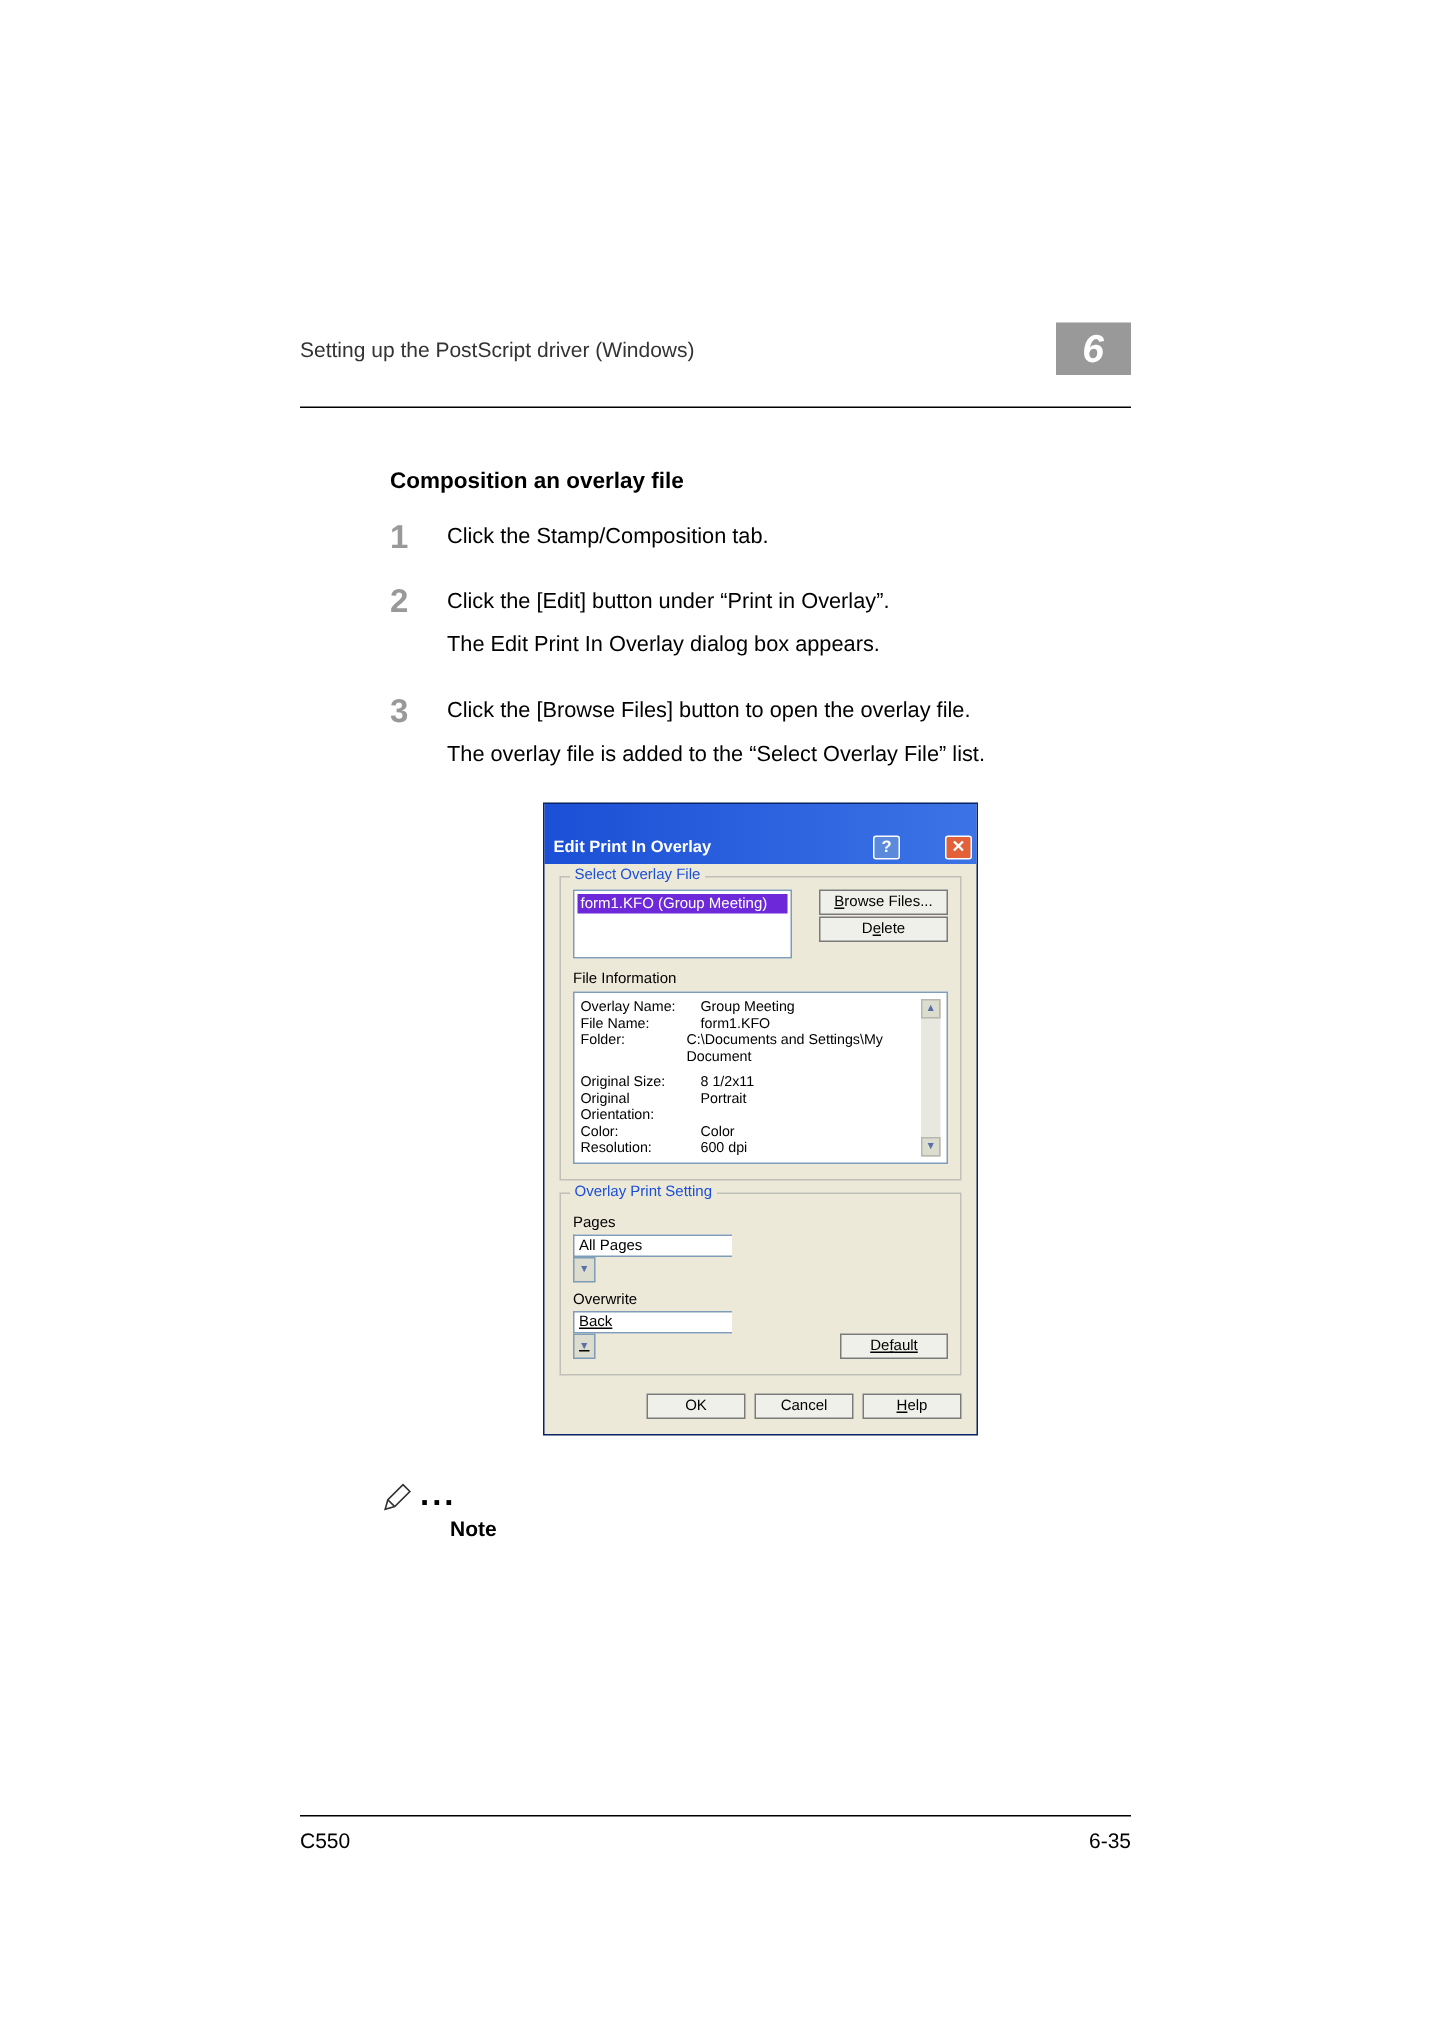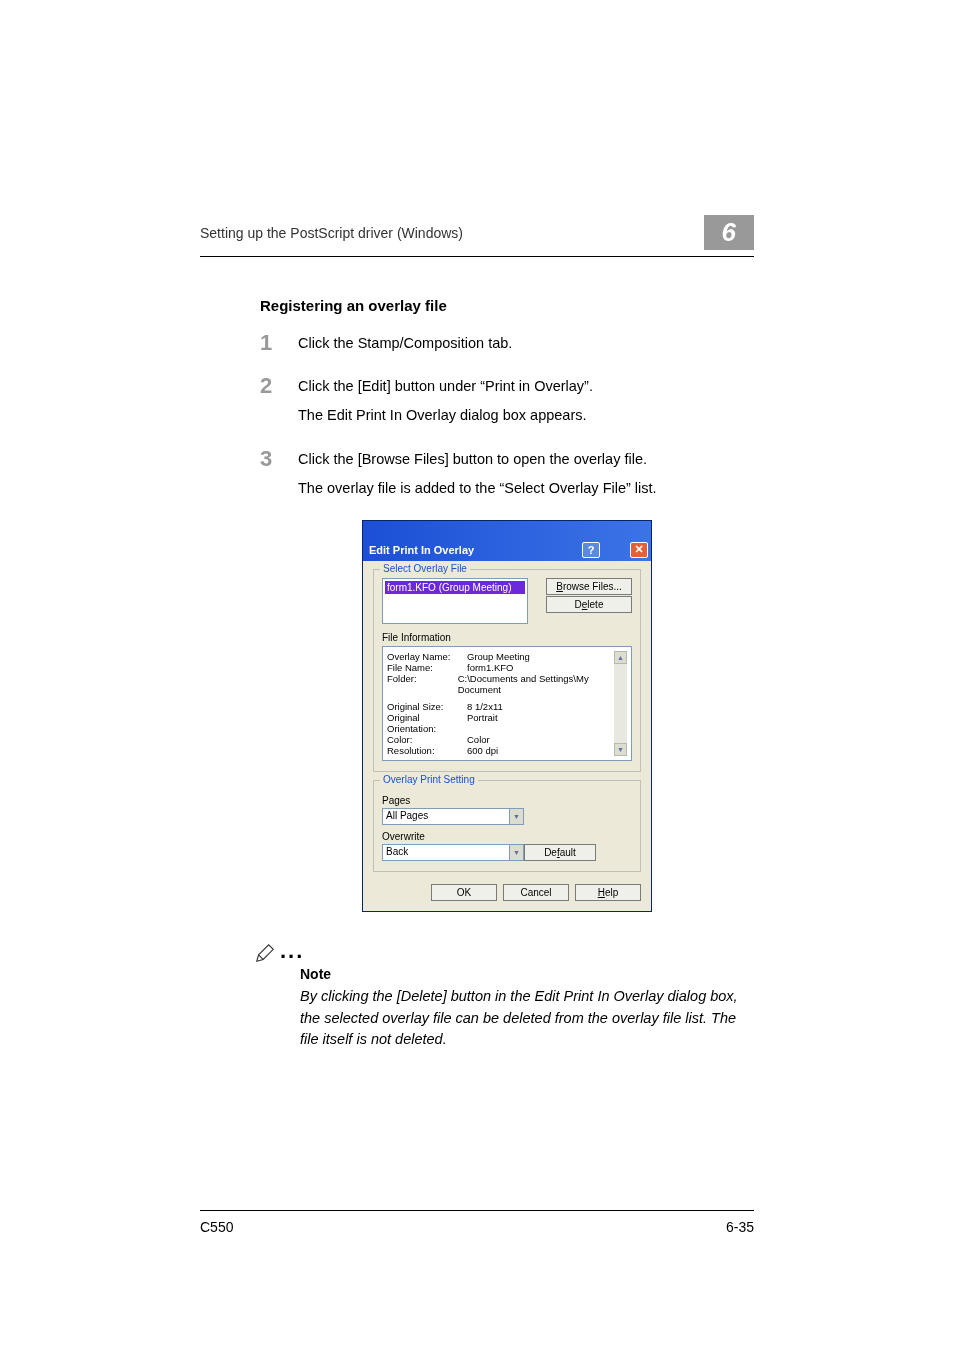--- a/index.html
+++ b/index.html
@@ -15,21 +15,21 @@
       color: #000;
       position: relative;
     }
     .page {
       padding: 215px 200px 0 200px;
     }
     .top-rule {
       display: flex;
       align-items: center;
       border-bottom: 1px solid #000;
-      padding-bottom: 6px;
+      padding-bottom: 21px;
       margin-bottom: 40px;
     }
     .top-rule .header-left {
       font-size: 14px;
       color: #333;
       flex: 1;
     }
     .top-rule .chapter-box {
       background: #999;
       color: #fff;
@@ -195,21 +195,22 @@
     }
     .fi-label {
       width: 80px;
     }
     .small-label {
       font-size: 10px;
       margin: 6px 0 2px 0;
     }
     .combo {
       display: flex;
-      width: 142px;
+      width: 106px;
+      flex-direction: column;
     }
     .combo-input {
       flex: 1;
       background: #fff;
       border: 1px solid #7f9db9;
       border-right: none;
       padding: 1px 3px;
       font-size: 10px;
       height: 17px;
     }
@@ -220,20 +221,22 @@
       background: #dcdccf;
       font-size: 7px;
       color: #5a6fa8;
       display: flex;
       align-items: center;
       justify-content: center;
     }
     .ov-row {
       display: flex;
       align-items: flex-end;
+      justify-content: space-between;
+      text-decoration: underline;
     }
     .dialog-footer {
       display: flex;
       justify-content: flex-end;
       gap: 6px;
       padding-top: 4px;
     }
     .dialog-footer .win-btn {
       width: 66px;
     }
@@ -284,21 +287,21 @@
 </head>
 <body>
 
 <div class="page">
   <div class="top-rule">
     <span class="header-left">Setting up the PostScript driver (Windows)</span>
     <span class="chapter-box">6</span>
   </div>
 
   <div class="content">
-    <div class="section-title">Registering an overlay file</div>
+    <div class="section-title">Composition an overlay file</div>
 
     <div class="step">
       <div class="step-num">1</div>
       <div class="step-text">
         <p>Click the Stamp/Composition tab.</p>
       </div>
     </div>
 
     <div class="step">
       <div class="step-num">2</div>
@@ -403,21 +406,20 @@
     </div>
 
     <div class="note-block">
       <div class="note-icon-row">
         <svg class="pencil" viewBox="0 0 24 24">
           <path d="M3 21 L5 14 L16 3 L21 8 L10 19 L3 21 Z M5 14 L10 19" fill="none" stroke="#333" stroke-width="1.2"></path>
         </svg>
         <span class="dots">...</span>
       </div>
       <div class="note-label">Note</div>
-      <div class="note-text">By clicking the [Delete] button in the Edit Print In Overlay dialog box, the selected overlay file can be deleted from the overlay file list. The file itself is not deleted.</div>
     </div>
   </div>
 </div>
 
 <div class="footer">
   <span>C550</span>
   <span>6-35</span>
 </div>
 
 </body></html>

